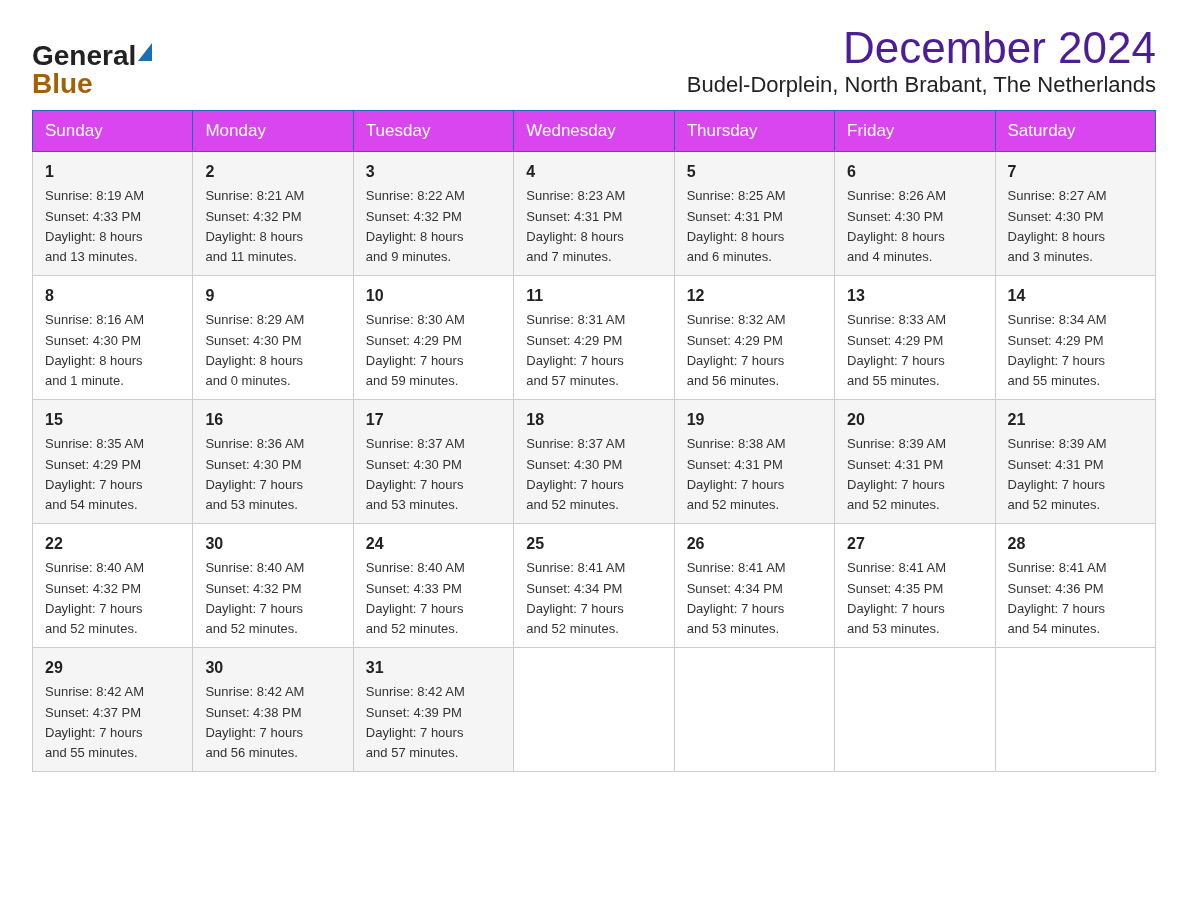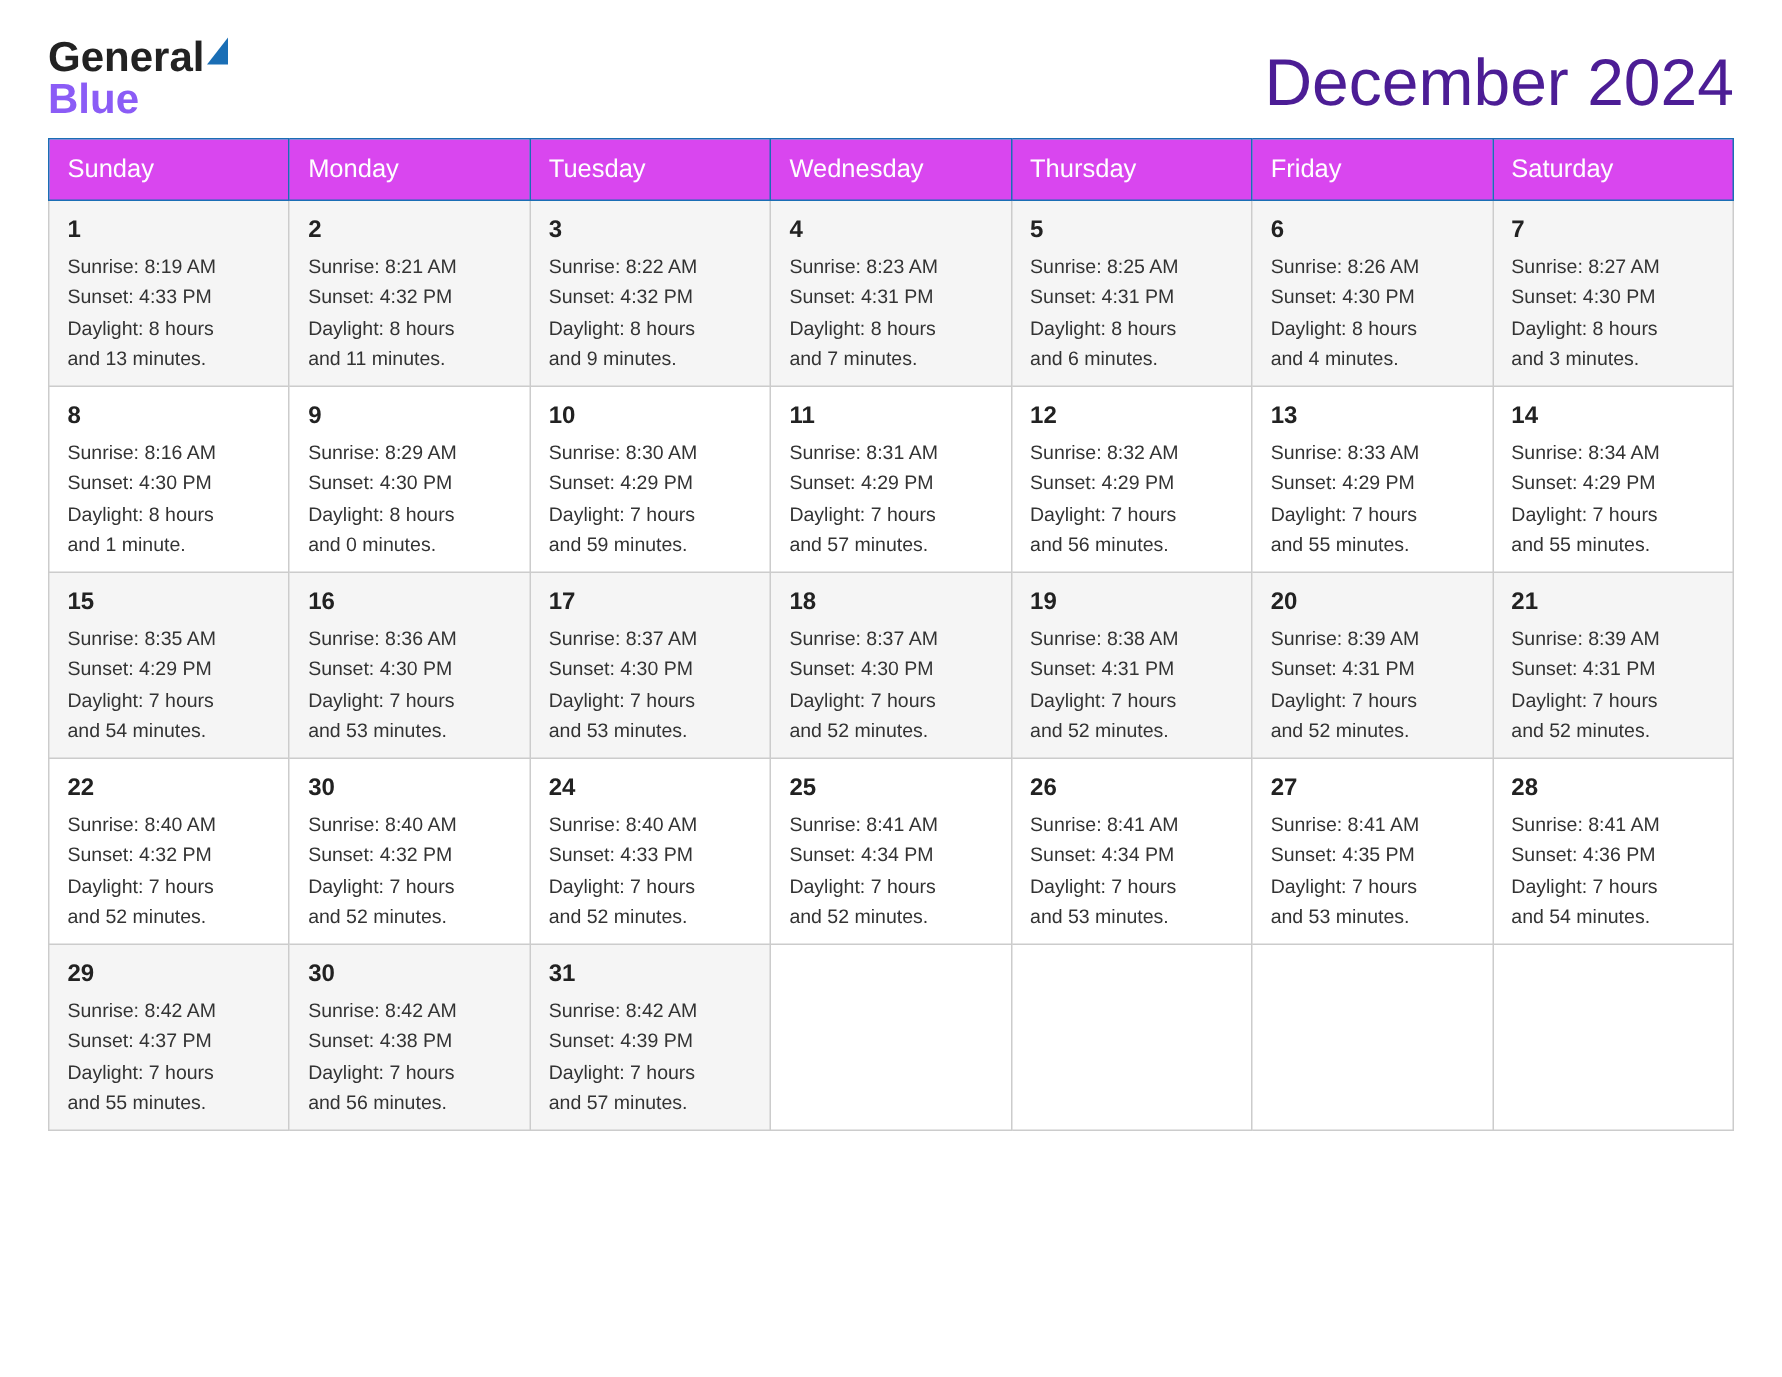--- a/index.html
+++ b/index.html
@@ -28,21 +28,21 @@
     .logo-text-general {
       font-size: 28px;
       font-weight: bold;
       color: #222;
       line-height: 1;
     }
 
     .logo-text-blue {
       font-size: 28px;
       font-weight: bold;
-      color: #8b5cf6;
+      color: #a16207;
       line-height: 1;
     }
 
     .logo-arrow {
       display: inline-block;
       width: 0;
       height: 0;
       border-left: 14px solid transparent;
       border-bottom: 18px solid #1a6eb5;
       margin-left: 2px;
@@ -130,20 +130,21 @@
 <div class="header-area">
   <div class="logo">
     <div class="logo-row">
       <span class="logo-text-general">General</span>
       <span class="logo-arrow"></span>
     </div>
     <span class="logo-text-blue">Blue</span>
   </div>
   <div class="title-area">
     <div class="month-title">December 2024</div>
+    <div class="location-title">Budel-Dorplein, North Brabant, The Netherlands</div>
   </div>
 </div>
 
 <table class="calendar-table">
   <thead>
     <tr>
     <th>Sunday</th>
         <th>Monday</th>
         <th>Tuesday</th>
         <th>Wednesday</th>

